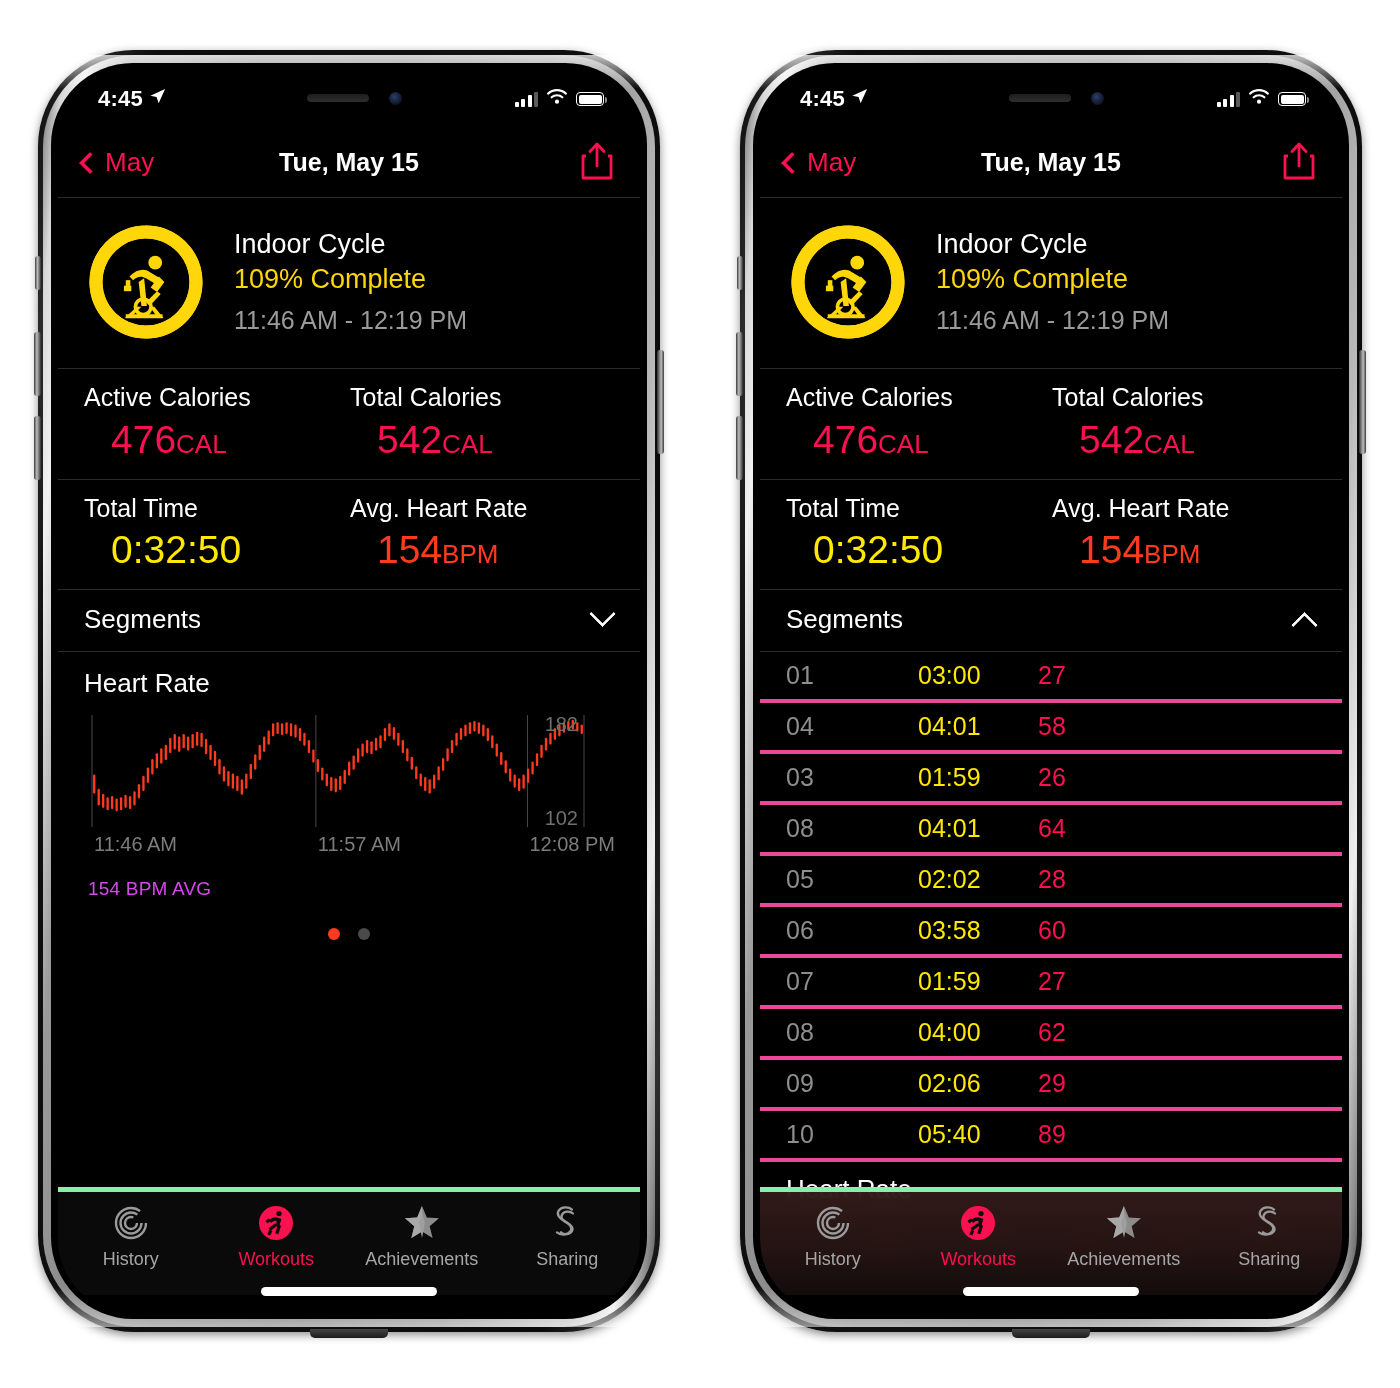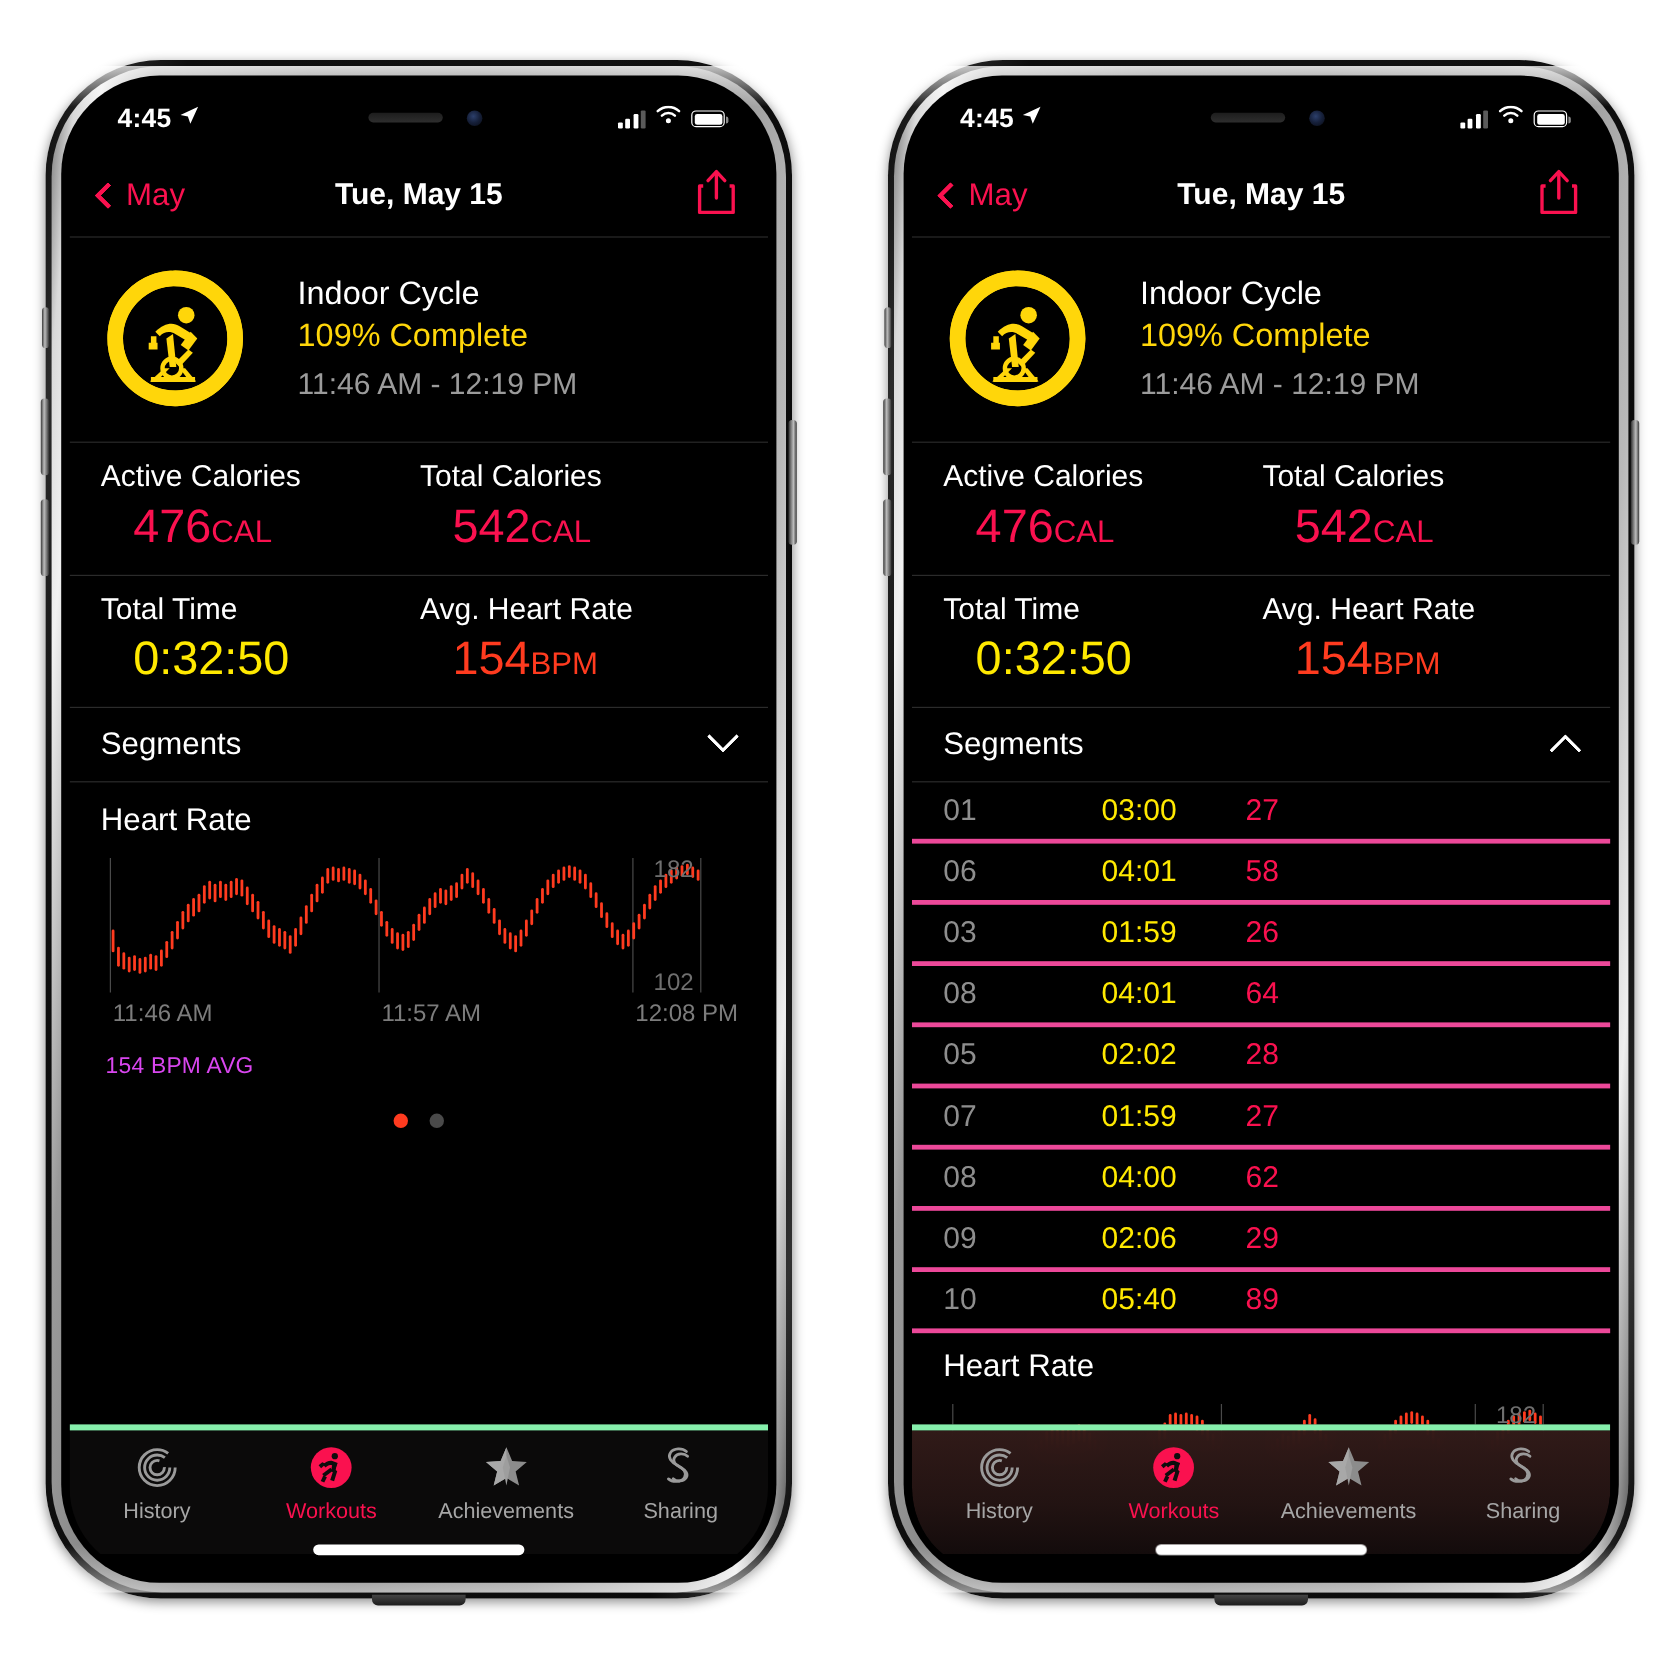--- a/index.html
+++ b/index.html
@@ -118,21 +118,21 @@
   }
   .nav-back { display:flex; align-items:center; gap:7px; color:#FA114F; cursor:pointer; }
   .chev-back { width:16px; height:16px; border-left:4.5px solid #FA114F; border-bottom:4.5px solid #FA114F;
                transform: rotate(45deg); border-radius:1px; }
   .nav-back-label { font-size:26px; font-weight:400; letter-spacing:.1px; }
   .nav-title { position:absolute; left:0; right:0; text-align:center; color:#fff; font-size:25px; font-weight:700; pointer-events:none; }
   .nav-share { margin-left:auto; z-index:2; cursor:pointer; }
 
   
   .workout-head {
-    display: flex; align-items: center; gap: 40px;
+    display: flex; align-items: center; gap: 26px;
     padding: 22px 24px 24px 26px;
     border-bottom: 1px solid #2a2a2a;
   }
   .ring-wrap { width: 124px; height: 124px; position: relative; flex: 0 0 auto; }
   .ring-wrap svg { display:block; }
   .workout-info { padding-top: 2px; }
   .w-title  { color:#fff;    font-size:27px; line-height:1.32; }
   .w-pct    { color:#FFD60A; font-size:27px; line-height:1.32; }
   .w-time   { color:#9b9b9b; font-size:25px; line-height:1.5; margin-top:4px; }
 
@@ -635,38 +635,43 @@
         <span class="chev up"></span>
       </div>
 
       <div id="segments-list">
           <div class="seg-row">
             <span class="seg-idx">01</span>
             <span class="seg-dur">03:00</span>
             <span class="seg-cal">27</span>
           </div>
           <div class="seg-row">
-            <span class="seg-idx">06</span>
+            <span class="seg-idx">04</span>
             <span class="seg-dur">04:01</span>
             <span class="seg-cal">58</span>
           </div>
           <div class="seg-row">
             <span class="seg-idx">03</span>
             <span class="seg-dur">01:59</span>
             <span class="seg-cal">26</span>
           </div>
           <div class="seg-row">
             <span class="seg-idx">08</span>
             <span class="seg-dur">04:01</span>
             <span class="seg-cal">64</span>
           </div>
           <div class="seg-row">
             <span class="seg-idx">05</span>
             <span class="seg-dur">02:02</span>
             <span class="seg-cal">28</span>
+          </div>
+          <div class="seg-row">
+            <span class="seg-idx">06</span>
+            <span class="seg-dur">03:58</span>
+            <span class="seg-cal">60</span>
           </div>
           <div class="seg-row">
             <span class="seg-idx">07</span>
             <span class="seg-dur">01:59</span>
             <span class="seg-cal">27</span>
           </div>
           <div class="seg-row">
             <span class="seg-idx">08</span>
             <span class="seg-dur">04:00</span>
             <span class="seg-cal">62</span>

